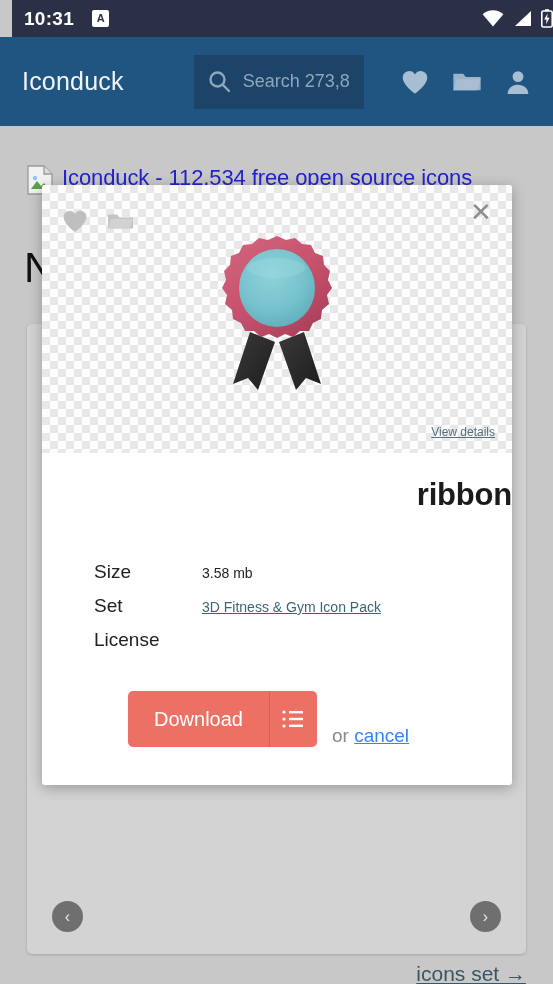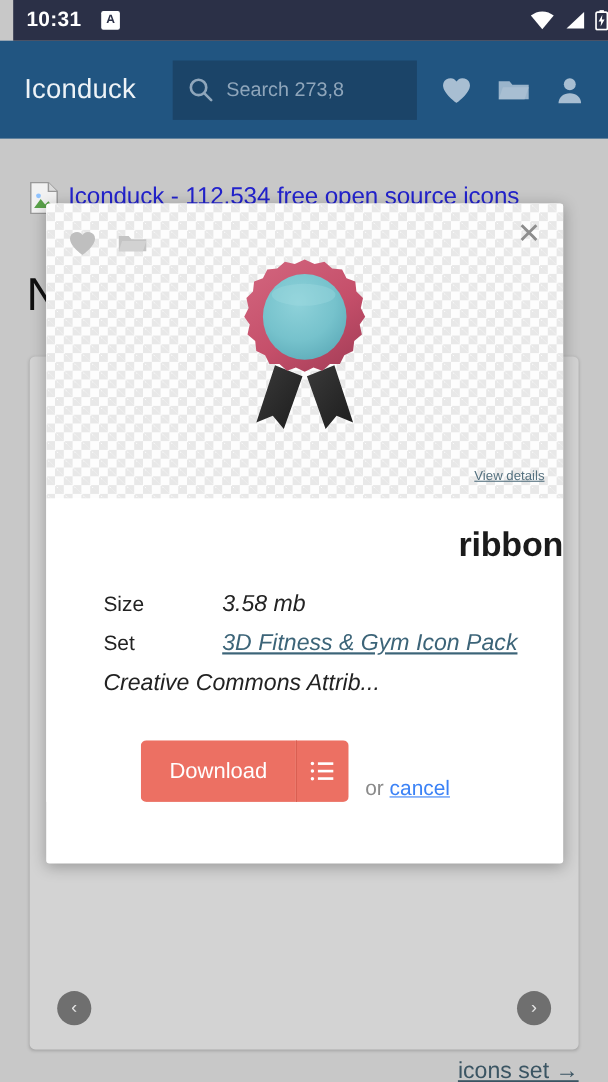--- a/index.html
+++ b/index.html
@@ -25,20 +25,21 @@
     display:flex; align-items:center; justify-content:center; line-height:1;
   }
   .sb-right { margin-left:auto; display:flex; align-items:center; gap:9px; }
 
   
   .appbar {
     position:absolute; top:37px; left:0; width:553px; height:89px;
     background:#1f5party; background:#215581;
     display:flex; align-items:center; padding:0 22px;
     z-index:50;
+    gap:37px;
   }
   .brand { color:#eef3f7; font-size:25px; letter-spacing:.2px; }
   .searchbox {
     margin-left:33px; width:222px; height:54px;
     background:#1b4straight; background:#1b4468;
     display:flex; align-items:center; padding:0 14px; gap:12px;
   }
   .search-ph { color:#8fa6bb; font-size:18px; white-space:nowrap; overflow:hidden; }
   .appbar-icons { margin-left:auto; display:flex; align-items:center; gap:23px; }
   .appbar-icons svg { display:block; }
@@ -100,24 +101,24 @@
   }
   .viewdetails {
     position:absolute; right:17px; bottom:14px;
     color:#54707f; font-size:12px; text-decoration:underline;
   }
 
   .modal-body { padding:24px 0 0 0; background:#fff; }
   .icon-title {
     text-align:right; font-size:31px; color:#1b1b1b; font-weight:bold; letter-spacing:-.2px;
   }
-  .meta { margin:24px 0 0 52px; }
+  .meta { margin:48px 0 0 52px; }
   .meta-row { display:flex; align-items:baseline; margin-bottom:12px; }
   .meta-label { width:108px; flex:none; font-size:19px; color:#222; }
-  .meta-value { font-size:21px; color:#222; white-space:nowrap;font-style:italic; }
+  .meta-value { font-size:14px; color:#222; white-space:nowrap; }
   .meta-value a { color:#3c6478; text-decoration:underline; }
 
   .actions { display:flex; align-items:flex-end; margin:40px 0 0 86px; gap:15px; }
   .dl-group { display:flex; align-items:stretch; border-radius:5px; overflow:hidden; }
   .dl-main {
     background:#ec7063; color:#ffffff; font-size:20px;
     padding:0 26px; height:56px; display:flex; align-items:center; border:none;
     font-family:"Liberation Sans", sans-serif;
   }
   .dl-split {
@@ -220,21 +221,21 @@
       <div class="meta">
         <div class="meta-row">
           <span class="meta-label">Size</span>
           <span class="meta-value">3.58 mb</span>
         </div>
         <div class="meta-row">
           <span class="meta-label">Set</span>
           <span class="meta-value"><a href="#">3D Fitness &amp; Gym Icon Pack</a></span>
         </div>
         <div class="meta-row">
-          <span class="meta-value">Creative Commons Attrib...</span>
+          <span class="meta-label">License</span>
         </div>
       </div>
 
       <div class="actions">
         <div class="dl-group">
           <button class="dl-main">Download</button>
           <div class="dl-split">
             <svg width="22" height="18" viewBox="0 0 22 18">
               <circle cx="2" cy="2" r="1.6" fill="#fff"></circle>
                 <rect x="7" y="1" width="14" height="2.4" fill="#fff"></rect>

